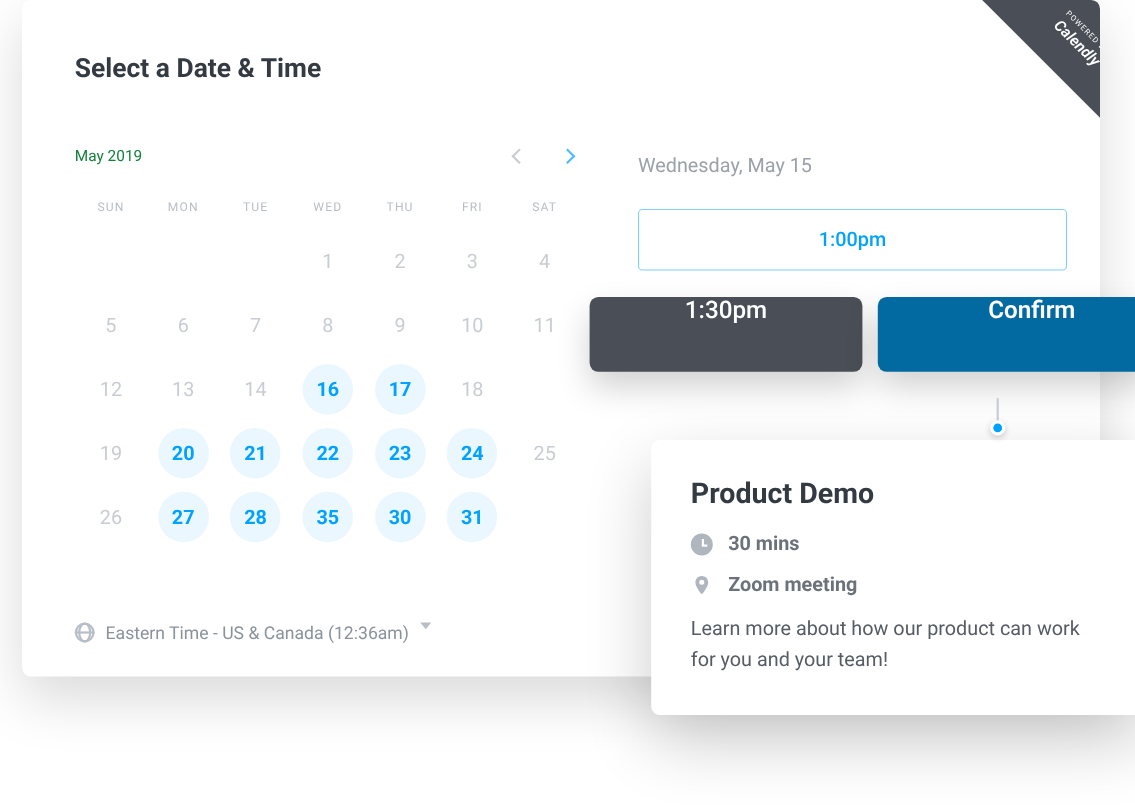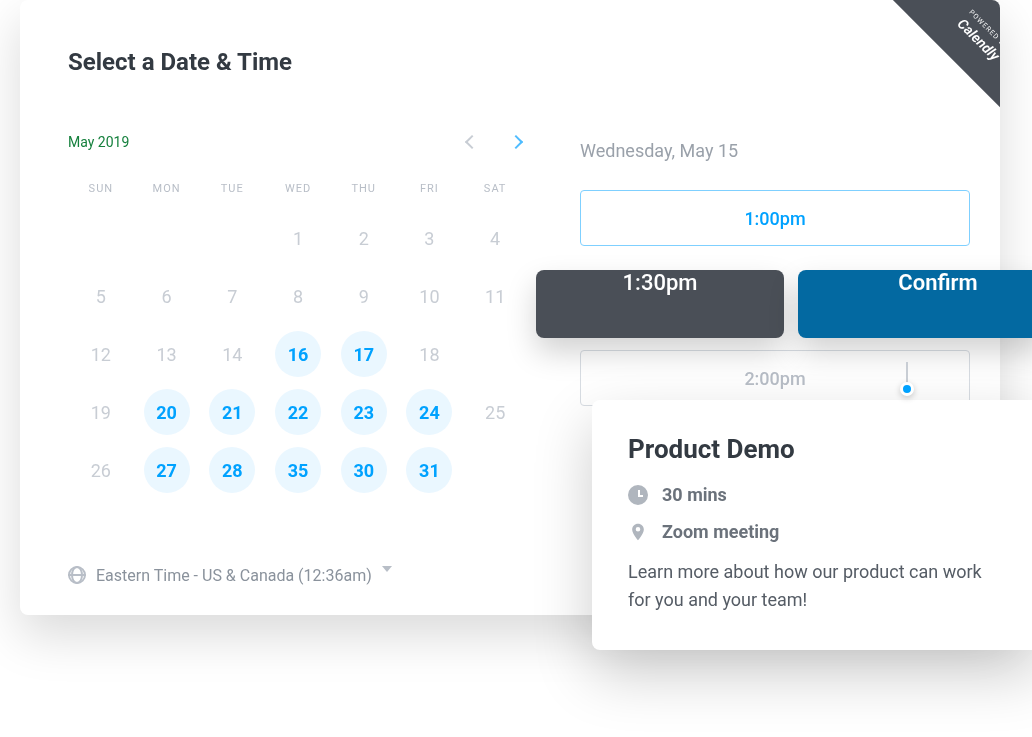--- a/index.html
+++ b/index.html
@@ -470,23 +470,20 @@
     <span>Eastern Time - US &amp; Canada (12:36am)</span>
     <span class="tz-caret"></span>
   </div>
 
   <div class="selected-date">Wednesday, May 15</div>
 
   <div class="slot slot-1">
     <span>1:00pm</span>
   </div>
 
-  <div class="slot slot-3">
-    <span>2:00pm</span>
-  </div>
 
 </div>
 
 <div class="selected-row">
   <div class="chip chip-time">
     <span>1:30pm</span>
   </div>
   <div class="chip chip-confirm">
     <span>Confirm</span>
   </div>

